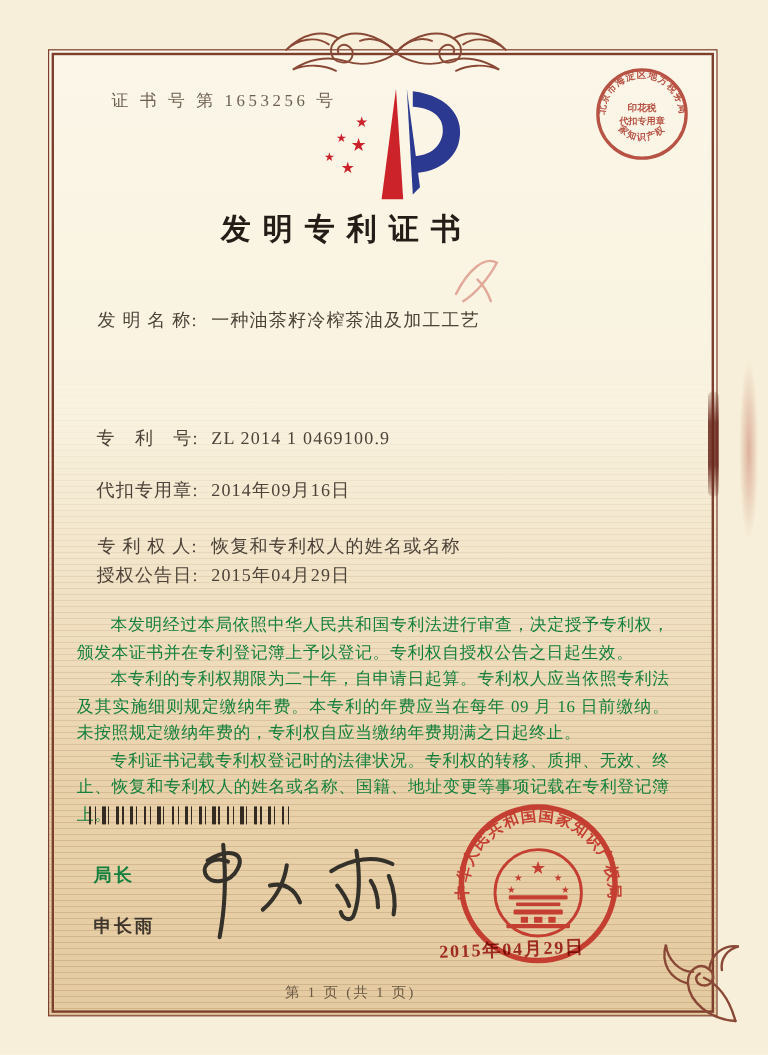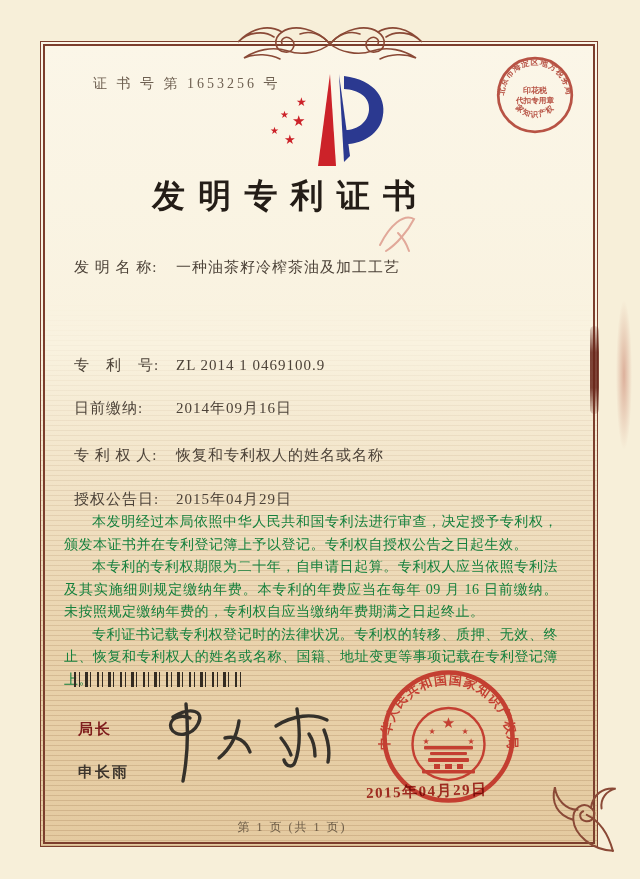--- a/index.html
+++ b/index.html
@@ -23,38 +23,38 @@
     background:repeating-linear-gradient(0deg,rgba(146,103,62,.22) 0 1px,transparent 1px 5px);
     -webkit-mask-image:linear-gradient(180deg,transparent 0 32%,rgba(0,0,0,.55) 55%,#000 80%);
     mask-image:linear-gradient(180deg,transparent 0 32%,rgba(0,0,0,.55) 55%,#000 80%);
     pointer-events:none;
   }
   .content{position:absolute;inset:0;z-index:3;}
   
   .cert-number{position:absolute;left:74px;top:75px;font-size:14px;letter-spacing:3px;color:#6d5f50;margin-left:19px;}
   .title{
     position:absolute;left:0;top:174px;width:568px;text-align:center;
-    font-size:33px;font-weight:700;color:#241d17;letter-spacing:.40em;text-indent:.40em;
-  }
-  .field{position:absolute;left:74px;font-size:15px;color:#4c4238;letter-spacing:1px;white-space:nowrap;}
+    font-size:25px;font-weight:700;color:#241d17;letter-spacing:.40em;text-indent:.40em;
+  }
+  .field{position:absolute;left:74px;font-size:15px;color:#4c4238;letter-spacing:1px;white-space:nowrap;text-align:center;}
   .field .label{display:inline-block;width:98px;}
   .field .value{margin-left:4px;}
-  .f0{top:258px}.f1{top:308px}.f2{top:356px}.f3{top:399px}.f4{top:446px}.f5{top:490px}
+  .f0{top:258px}.f1{top:308px}.f2{top:356px}.f3{top:399px}.f4{top:446px}.f5{top:470px}
   .body-text{
     position:absolute;left:64px;top:511px;width:494px;
     font-size:14px;line-height:22.5px;color:#15803d;letter-spacing:.5px;text-align:justify;
   }
   .body-text p{margin:0;text-indent:2em;}
   .barcode{
     position:absolute;left:74px;top:672px;width:168px;height:15px;
     background-image:repeating-linear-gradient(90deg,
       #332b22 0 2px,transparent 2px 5px,#332b22 5px 6px,transparent 6px 11px,
       #332b22 11px 14px,transparent 14px 16px,#332b22 16px 17px,transparent 17px 23px);
   }
-  .issuer-title{position:absolute;left:78px;top:720px;font-size:15px;font-weight:700;color:#7f1d1d;letter-spacing:2px;font-family:Liberation Mono, monospace;}
+  .issuer-title{position:absolute;left:78px;top:720px;font-size:15px;font-weight:700;color:#15803d;letter-spacing:2px;font-family:Liberation Mono, monospace;}
   .issuer-name{position:absolute;left:78px;top:763px;font-size:15px;font-weight:700;color:#3e362d;letter-spacing:2px;font-family:"Liberation Sans","DejaVu Sans",sans-serif;}
   .signature{position:absolute;left:145px;top:697px;width:200px;height:92px;}
   .issue-date{
     position:absolute;left:366px;top:782px;font-size:15px;font-weight:700;color:#9e2b20;
     letter-spacing:1.5px;transform:rotate(-2deg);z-index:5;mix-blend-mode:multiply;
   }
   .footer{position:absolute;left:0;top:819px;width:584px;text-align:center;font-size:12px;color:#6a5a45;letter-spacing:2px;}
   
   .logo{position:absolute;left:252px;top:66px;width:140px;height:108px;}
   .seal-tax{position:absolute;left:495px;top:55px;width:80px;height:80px;mix-blend-mode:multiply;opacity:.92;}
@@ -146,21 +146,21 @@
       </g>
     </svg>
 
     <div class="field f0">
       <span class="label">发 明 名 称:</span><span class="value">一种油茶籽冷榨茶油及加工工艺</span>
     </div>
     <div class="field f2">
       <span class="label">专　利　号:</span><span class="value">ZL 2014 1 0469100.9</span>
     </div>
     <div class="field f3">
-      <span class="label">日前缴纳:</span><span class="value">2014年09月16日</span>
+      <span class="label">代扣专用章:</span><span class="value">2014年09月16日</span>
     </div>
     <div class="field f4">
       <span class="label">专 利 权 人:</span><span class="value">恢复和专利权人的姓名或名称</span>
     </div>
     <div class="field f5">
       <span class="label">授权公告日:</span><span class="value">2015年04月29日</span>
     </div>
 
     <div class="body-text">
       <p>本发明经过本局依照中华人民共和国专利法进行审查，决定授予专利权，颁发本证书并在专利登记簿上予以登记。专利权自授权公告之日起生效。</p>

